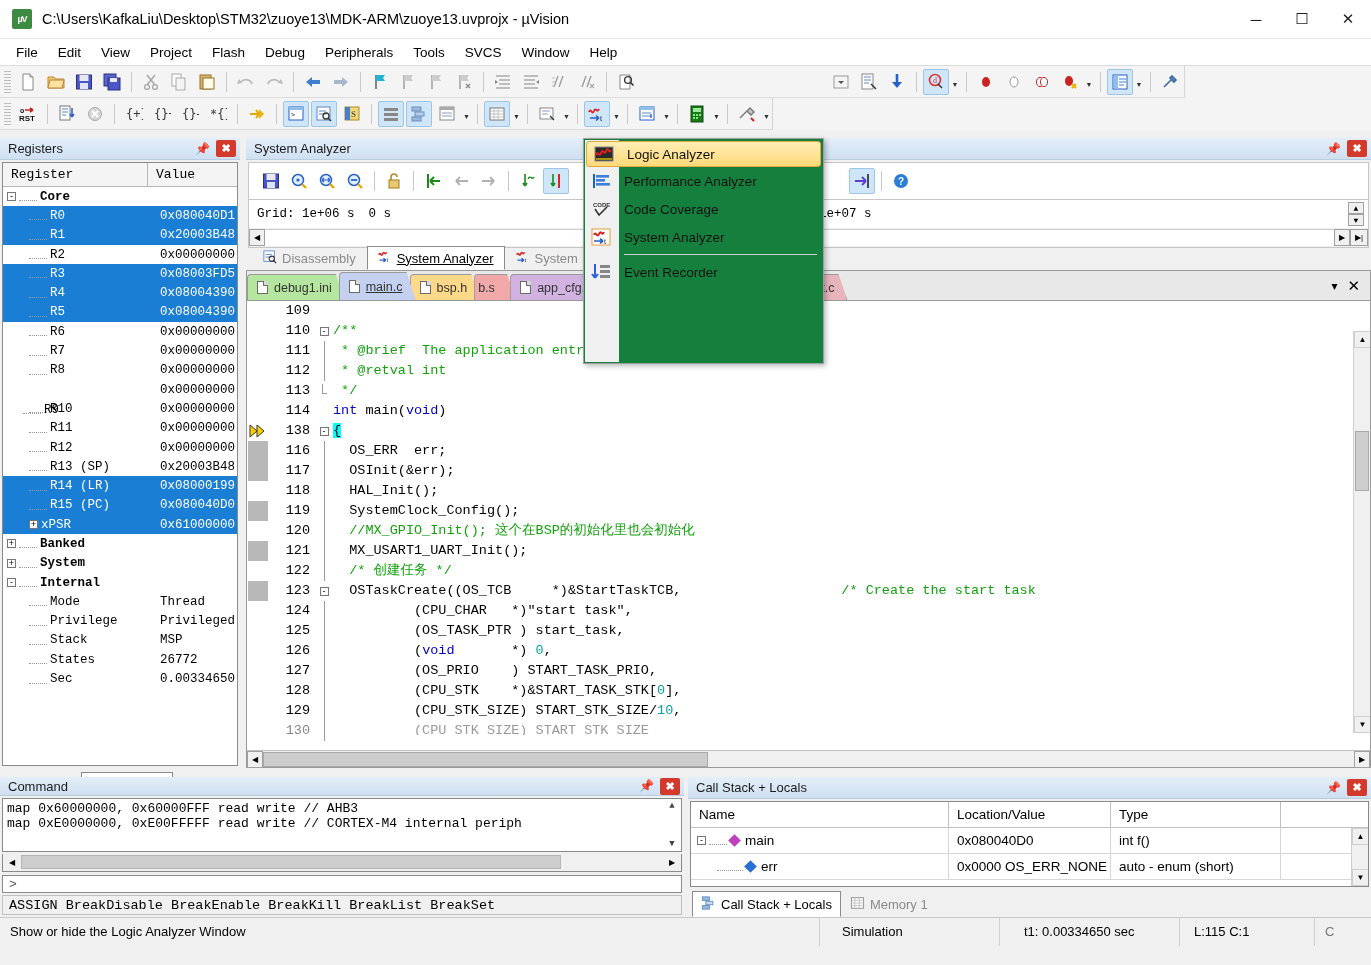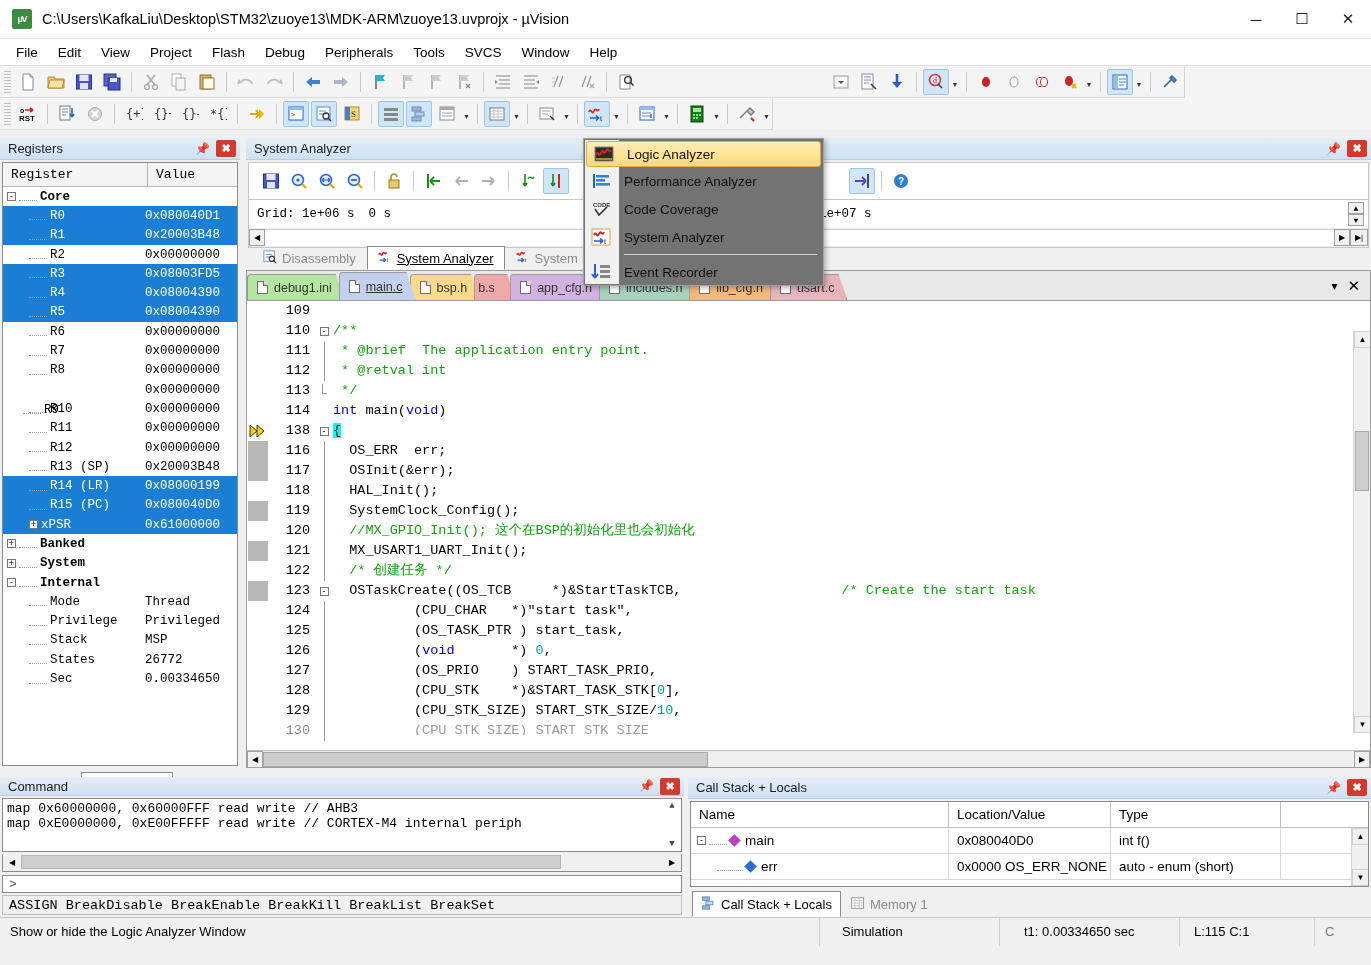--- a/index.html
+++ b/index.html
@@ -86,21 +86,21 @@
     display:flex; flex-direction:column; overflow:hidden; }
   #reg-head { display:flex; height:24px; background:#f4f4f4; border-bottom:1px solid #b5b5b5; }
   #reg-head div { font-family:"Liberation Mono", monospace; font-size:13px;
     display:flex; align-items:center; padding-left:8px; color:#000; }
   #reg-head .h1 { width:145px; border-right:1px solid #b5b5b5; }
   #reg-head .h2 { flex:1; }
   #reg-rows { flex:1; overflow:hidden; font-family:"Liberation Mono", monospace; font-size:12.5px; }
   .reg-row { height:19.3px; display:flex; align-items:center; white-space:nowrap; }
   .reg-row.sel { background:#1a7fd4; color:#fff; }
   .reg-name { display:flex; align-items:center; }
-  .reg-val { position:absolute; left:142px; }
+  .reg-val { position:absolute; left:157px; }
   .reg-row { position:relative; }
   .tree-box {
     width:9px; height:9px; border:1px solid #767676; background:#fff;
     display:inline-flex; align-items:center; justify-content:center;
     font-size:9px; line-height:7px; color:#000; margin-right:3px; font-family:"Liberation Sans",sans-serif;
   }
   .dots { display:inline-block; width:18px; border-bottom:1px dotted #999; height:9px; margin-right:3px;}
 
   
   #reg-tabs { position:absolute; left:0; top:630px; width:240px; height:30px;
@@ -205,22 +205,22 @@
   #cs-tabs { height:28px; display:flex; align-items:flex-end; padding-left:4px; }
 
   
   #statusbar { position:absolute; left:0; top:917px; width:1371px; height:28px;
     background:#f0f0f0; border-top:1px solid #c8c8c8; display:flex; align-items:center;
     font-size:13px; }
   #statusbar .sseg { height:28px; display:flex; align-items:center; padding:0 10px;
     border-right:1px solid #cfcfcf;}
 
   
-  #popup { position:absolute; left:583px; top:138px; width:241px; height:148px;
-    background:#737373; border:1px solid #a0a0a0; box-shadow:2px 2px 5px rgba(0,0,0,.28);
+  #popup { position:absolute; left:583px; top:138px; width:241px; height:226px;
+    background:#15803d; border:1px solid #a0a0a0; box-shadow:2px 2px 5px rgba(0,0,0,.28);
     z-index:100; padding:2px 0; }
   #popup .strip { position:absolute; left:1px; top:1px; width:34px; bottom:1px; background:#f0f0f0; }
   .pmi { height:28px; display:flex; align-items:center; position:relative; z-index:2;
     padding-left:6px; font-size:13.5px; color:#111; cursor:default; }
   .pmi.hot { background:linear-gradient(to bottom,#ffeeb6,#ffd979);
     border:1px solid #e0a93b; border-radius:3px; margin:0 2px; height:26px;}
   .pmi .pmicon { width:22px; height:22px; margin-right:12px; display:flex;
     align-items:center; justify-content:center; flex:0 0 22px;}
   .pmsep { height:1px; background:#d0d0d0; margin:3px 6px 3px 40px; }
 </style>

